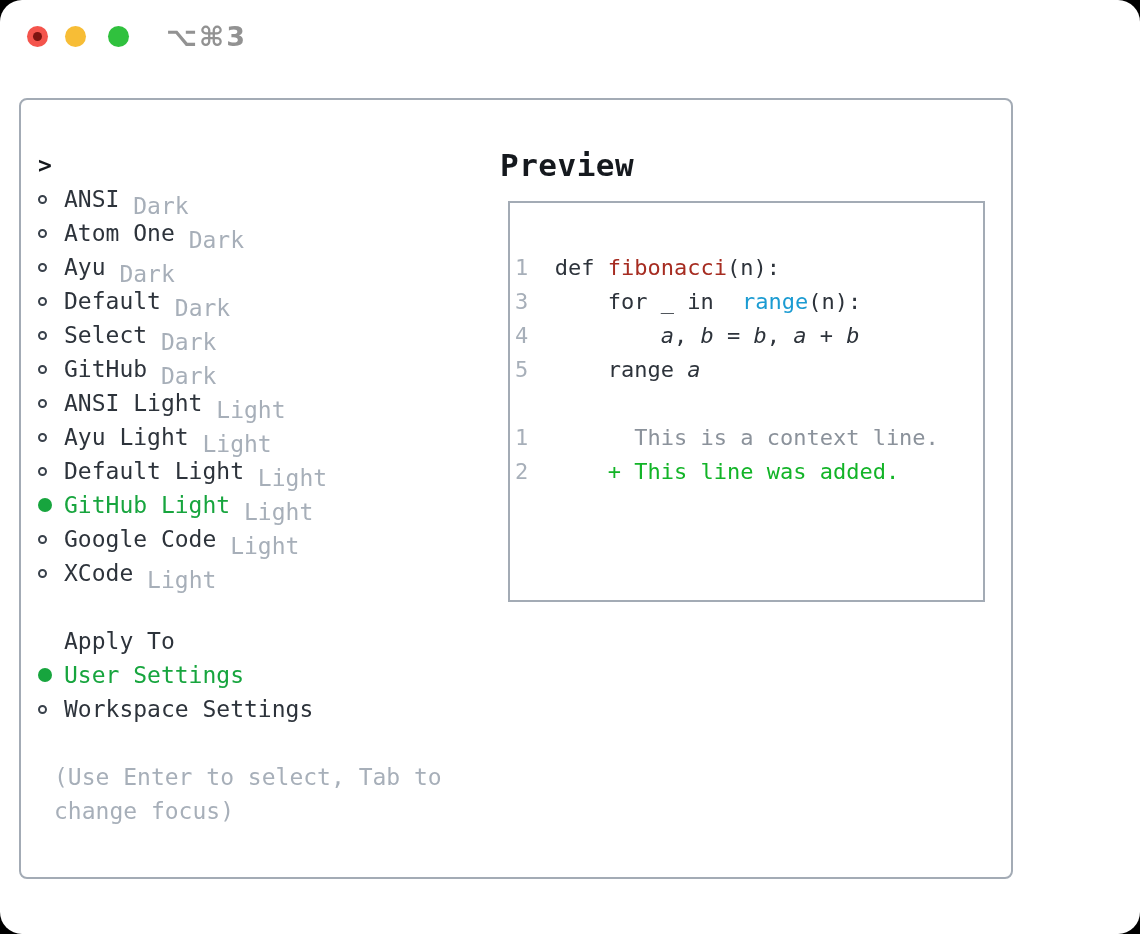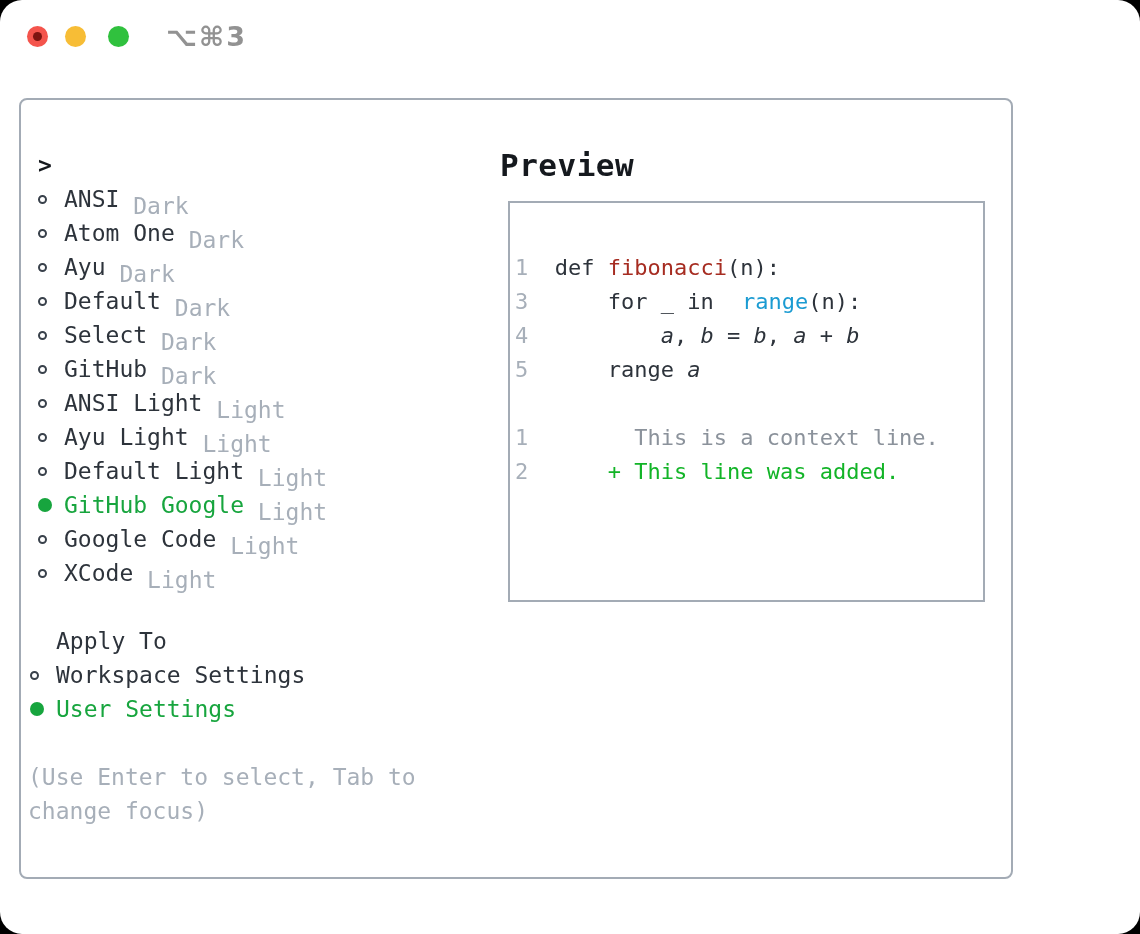--- a/index.html
+++ b/index.html
@@ -51,26 +51,26 @@
   .row { display:flex; align-items:center; height:34px; font-size:23px; white-space:pre; }
   .bullet-slot { width:26px; display:flex; align-items:center; flex:0 0 26px; }
   .ring  { width:9px;  height:9px;  border:2.5px solid #39414b; border-radius:50%; }
   .dot-f { width:14px; height:14px; border-radius:50%; background:var(--accent-green); }
   .prompt { font-weight:700; color:var(--text-black); font-size:23px; }
   .theme-picker { position:absolute; left:38px; top:148px; }
   .picker-header .hdr { font-weight:700; color:var(--text-black); letter-spacing:0.5px; }
   .theme-name { color:var(--text-dark); font-weight:500; }
   .theme-variant { color:var(--muted-gray); margin-left:1ch;margin-top:14px; }
   .row.selected .theme-name { color:var(--accent-green); }
-  .apply-section { position:absolute; left:30px; top:624px; }
+  .apply-section { position:absolute; left:38px; top:624px; }
   .apply-label { color:var(--text-dark); font-weight:500; }
   .option-label { color:var(--text-dark); font-weight:500; }
   .row.selected .option-label { color:var(--accent-green); }
   .hint {
-    position:absolute; left:28px; top:760px; width:430px;
+    position:absolute; left:54px; top:760px; width:430px;
     font-size:23px; line-height:34px; color:var(--muted-gray);
   }
   
   .preview-title {
     position:absolute; left:500px; top:148px; height:34px;
     display:flex; align-items:center;
     font-size:31px; font-weight:700; color:var(--text-black); letter-spacing:0.5px;
   }
   .preview-box {
     position:absolute; left:508px; top:201px; width:477px; height:401px;
@@ -111,34 +111,34 @@
     <div id="theme-list">
         <div class="row"><span class="bullet-slot"><span class="ring"></span></span><span class="theme-name">ANSI</span><span class="theme-variant">Dark</span></div>
         <div class="row"><span class="bullet-slot"><span class="ring"></span></span><span class="theme-name">Atom One</span><span class="theme-variant">Dark</span></div>
         <div class="row"><span class="bullet-slot"><span class="ring"></span></span><span class="theme-name">Ayu</span><span class="theme-variant">Dark</span></div>
         <div class="row"><span class="bullet-slot"><span class="ring"></span></span><span class="theme-name">Default</span><span class="theme-variant">Dark</span></div>
         <div class="row"><span class="bullet-slot"><span class="ring"></span></span><span class="theme-name">Select</span><span class="theme-variant">Dark</span></div>
         <div class="row"><span class="bullet-slot"><span class="ring"></span></span><span class="theme-name">GitHub</span><span class="theme-variant">Dark</span></div>
         <div class="row"><span class="bullet-slot"><span class="ring"></span></span><span class="theme-name">ANSI Light</span><span class="theme-variant">Light</span></div>
         <div class="row"><span class="bullet-slot"><span class="ring"></span></span><span class="theme-name">Ayu Light</span><span class="theme-variant">Light</span></div>
         <div class="row"><span class="bullet-slot"><span class="ring"></span></span><span class="theme-name">Default Light</span><span class="theme-variant">Light</span></div>
-        <div class="row selected"><span class="bullet-slot"><span class="dot-f"></span></span><span class="theme-name">GitHub Google</span><span class="theme-variant">Light</span></div>
+        <div class="row selected"><span class="bullet-slot"><span class="dot-f"></span></span><span class="theme-name">GitHub Light</span><span class="theme-variant">Light</span></div>
         <div class="row"><span class="bullet-slot"><span class="ring"></span></span><span class="theme-name">Google Code</span><span class="theme-variant">Light</span></div>
         <div class="row"><span class="bullet-slot"><span class="ring"></span></span><span class="theme-name">XCode</span><span class="theme-variant">Light</span></div>
       </div>
   </div>
 
   <div class="apply-section">
     <div class="row">
       <span class="bullet-slot"></span>
       <span class="apply-label">Apply To</span>
     </div>
     <div id="apply-options">
+        <div class="row selected"><span class="bullet-slot"><span class="dot-f"></span></span><span class="option-label">User Settings</span></div>
         <div class="row"><span class="bullet-slot"><span class="ring"></span></span><span class="option-label">Workspace Settings</span></div>
-        <div class="row selected"><span class="bullet-slot"><span class="dot-f"></span></span><span class="option-label">User Settings</span></div>
       </div>
   </div>
 
   <div class="hint">(Use Enter to select, Tab to change focus)</div>
 
   <div class="preview-title">Preview</div>
   <div class="preview-box" id="preview-box">
       <div class="code-line"><span class="tok-ln">1  </span><span class="tok-plain">def </span><span class="tok-function">fibonacci</span><span class="tok-plain">(n):</span></div>
       <div class="code-line"><span class="tok-ln">3  </span><span class="tok-plain">    for _ in </span><span class="tok-builtin">range</span><span class="tok-plain">(n):</span></div>
       <div class="code-line"><span class="tok-ln">4  </span><span class="tok-plain">        </span><span class="tok-variable">a</span><span class="tok-plain">, </span><span class="tok-variable">b</span><span class="tok-plain"> = </span><span class="tok-variable">b</span><span class="tok-plain">, </span><span class="tok-variable">a</span><span class="tok-plain"> + </span><span class="tok-variable">b</span></div>

